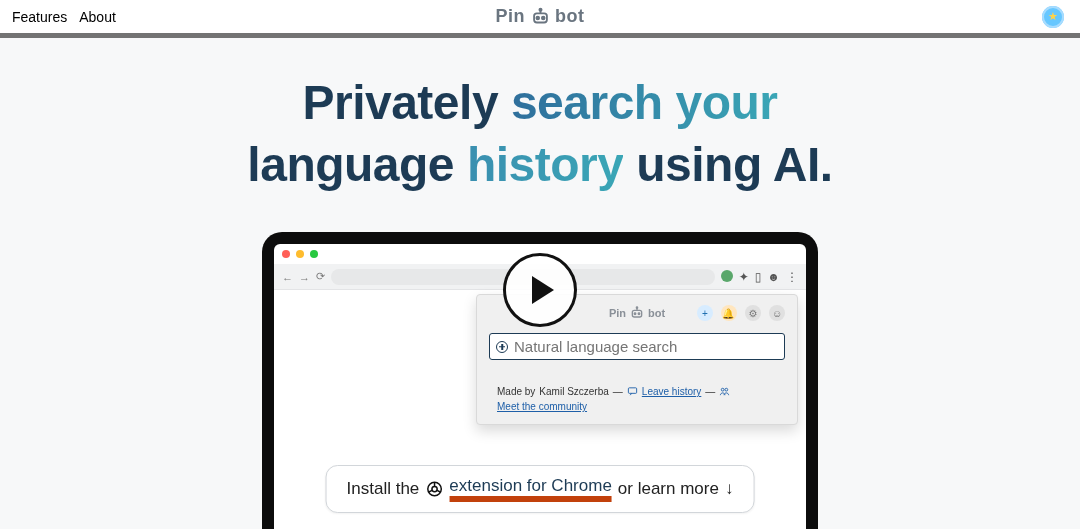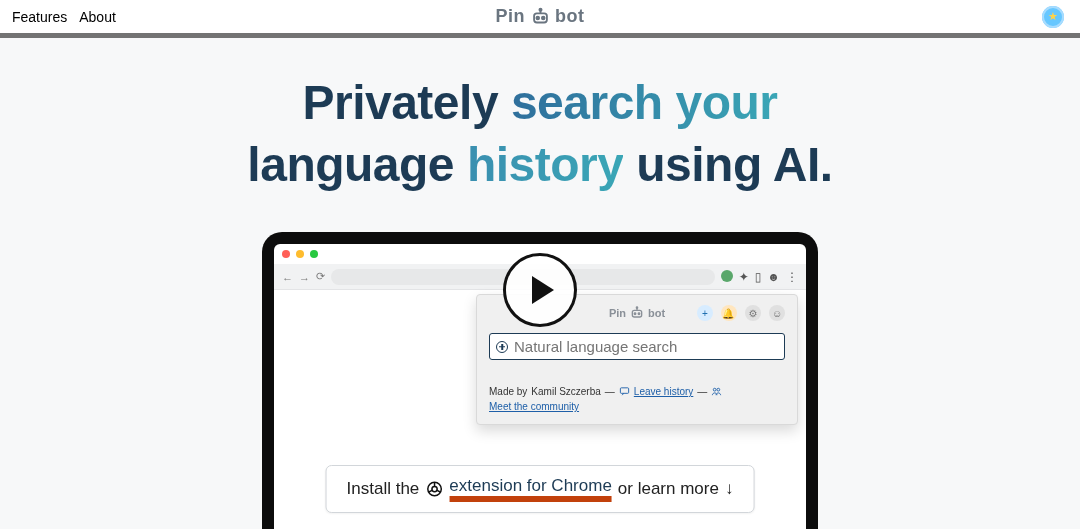--- a/index.html
+++ b/index.html
@@ -102,21 +102,21 @@
   .search-box input {
     border:none; outline:none; flex:1; font-size:15px; color:#333;
   }
   .plus-icon { width:12px; height:12px; border:1.5px solid #1d3b55; border-radius:50%; position:relative; }
   .plus-icon::before, .plus-icon::after{ content:""; position:absolute; background:#1d3b55; }
   .plus-icon::before{ left:50%; top:2px; bottom:2px; width:1.5px; transform:translateX(-50%);}
   .plus-icon::after{ top:50%; left:2px; right:2px; height:1.5px; transform:translateY(-50%);}
 
   .popup-footer {
     margin-top:26px; font-size:10px; color:#333;
-    display:flex; gap:4px; align-items:center; flex-wrap:wrap;
+    display:flex; gap:4px; align-items:center; flex-wrap:wrap;margin-left:8px;
   }
   .popup-footer a { color:#1e5fa8; text-decoration:underline; }
   .mdash { color:#333; }
   .fb-icon, .ppl-icon { display:inline-block; }
 
   
   .play {
     position:absolute; left:50%; top:290px; transform:translate(-50%,-50%);
     width:74px; height:74px; border-radius:50%;
     background:rgba(255,255,255,.9);
@@ -126,21 +126,21 @@
   }
   .play .tri {
     width:0; height:0; border-left:22px solid #111;
     border-top:14px solid transparent; border-bottom:14px solid transparent;
     margin-left:5px;
   }
 
   
   .cta {
     position:absolute; left:50%; top:465px; transform:translateX(-50%);
-    background:#fff; border:1px solid #d2d6da; border-radius:6px;
+    background:#fff; border:1px solid #d2d6da; border-radius:12px;
     padding:10px 20px; font-size:17px; color:#222;
     display:flex; align-items:center; gap:6px;
     box-shadow:0 1px 2px rgba(0,0,0,.05);
   }
   .cta .chrome-link { color:#1d3b55; border-bottom:6px solid #c2410c; }
   .cta .chrome-icon { display:inline-flex; }
   .cta .darrow { font-weight:600; }
 
   svg { display:block; }
 </style>

